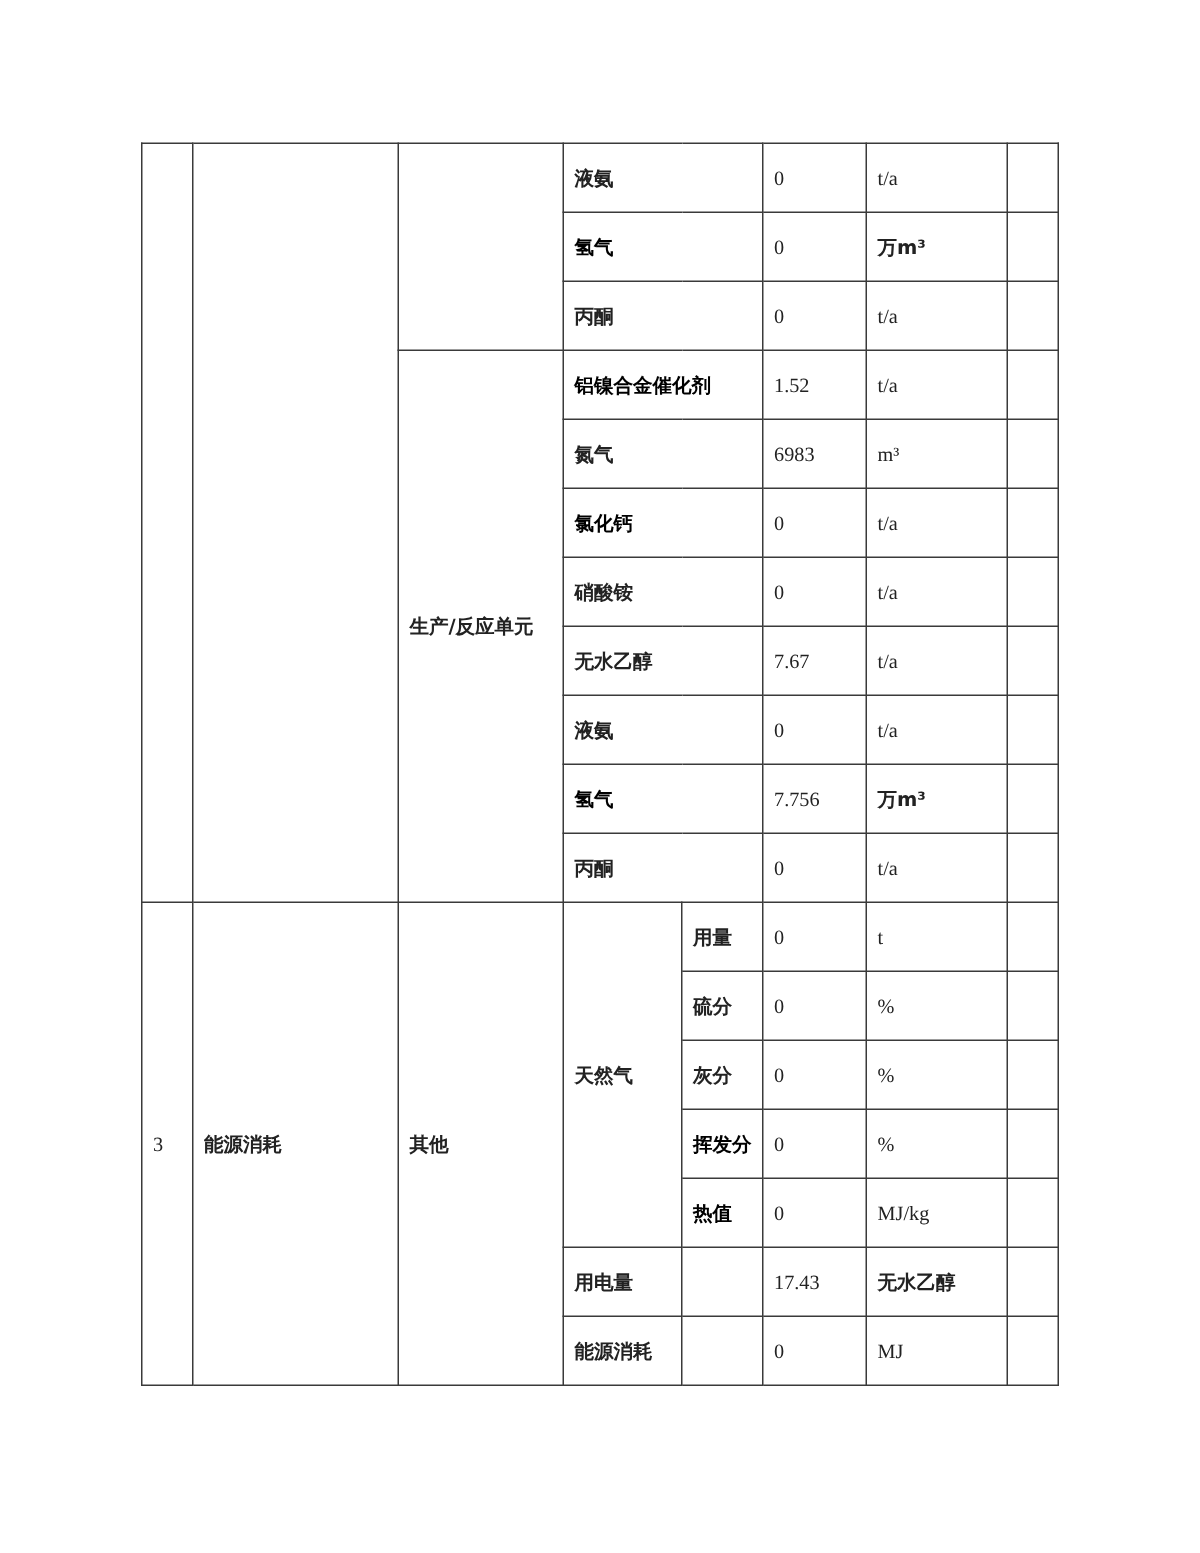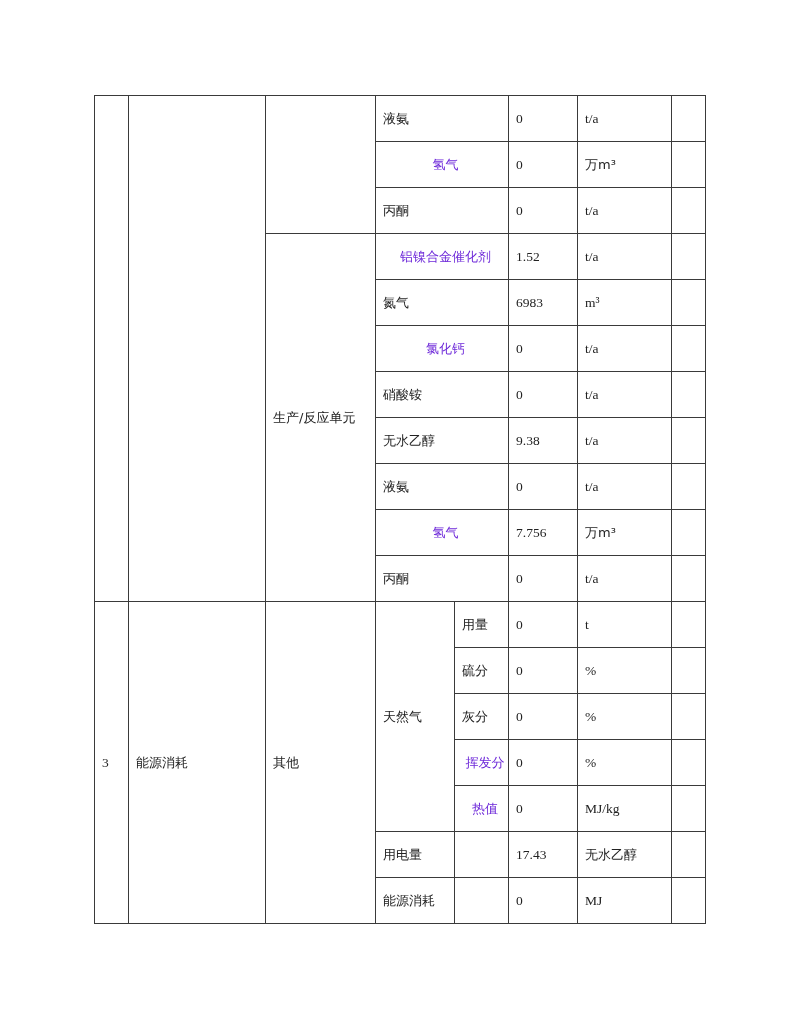--- a/index.html
+++ b/index.html
@@ -1,22 +1,22 @@
 <!DOCTYPE html>
 <html><head>
 <meta charset="utf-8">
 <style>
   html, body { margin:0; padding:0; background:#ffffff; }
   body { width:800px; height:1035px; position:relative; overflow:hidden;
          font-family:"Liberation Serif","DejaVu Serif",serif; color:#222; }
   table { position:absolute; left:94px; top:95px; border-collapse:collapse; table-layout:fixed; }
   td { border:1.4px solid #3a3a3a; padding:0 0 0 7px; height:45px; font-size:13.5px;
        vertical-align:middle; white-space:nowrap; }
-  .cn { font-family:"DejaVu Sans","Liberation Sans",sans-serif; font-size:13px; }
-  .grey { color:#6d28d9;text-align:center; }
+  .cn { font-family:"DejaVu Sans","Liberation Sans",sans-serif; font-size:13px;font-weight:bold; }
+  .grey { color:#000000; }
   .mid-label { vertical-align:middle; }
 </style>
 </head>
 <body>
 
 <table>
   <colgroup>
     <col style="width:34px">
       <col style="width:137px">
       <col style="width:110px">
@@ -70,21 +70,21 @@
     <td></td>
   </tr>
   <tr>
     <td colspan="2" class="cn">硝酸铵</td>
     <td>0</td>
     <td>t/a</td>
     <td></td>
   </tr>
   <tr>
     <td colspan="2" class="cn">无水乙醇</td>
-    <td>9.38</td>
+    <td>7.67</td>
     <td>t/a</td>
     <td></td>
   </tr>
   <tr>
     <td colspan="2" class="cn">液氨</td>
     <td>0</td>
     <td>t/a</td>
     <td></td>
   </tr>
   <tr>

